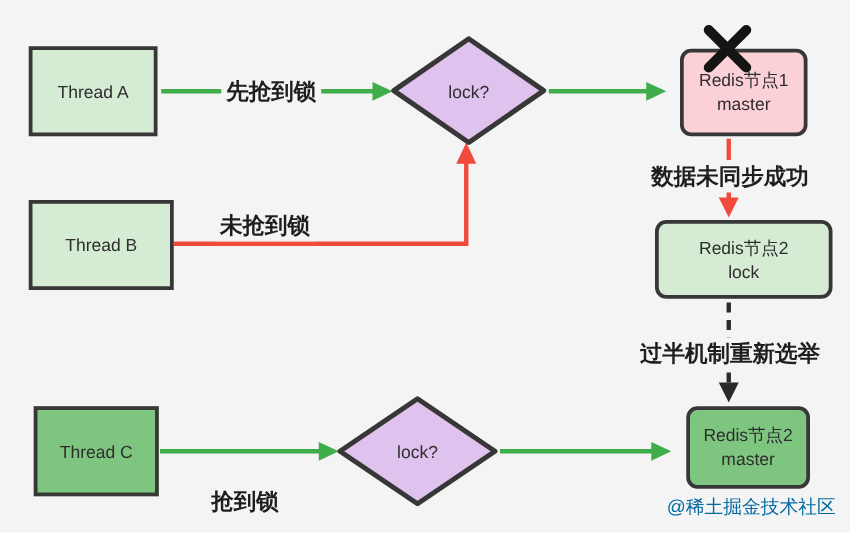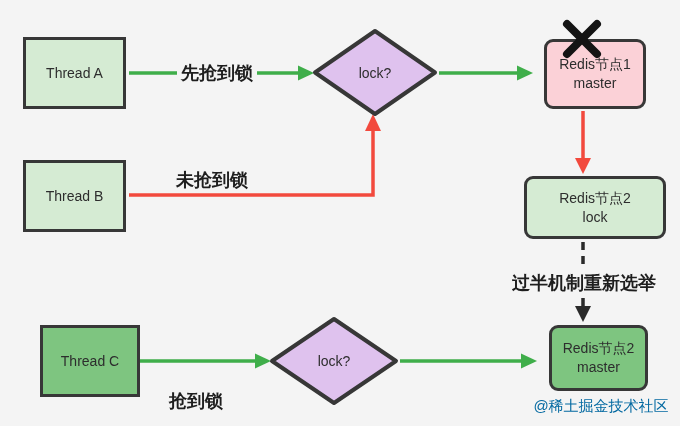--- a/index.html
+++ b/index.html
@@ -27,22 +27,22 @@
     line-height: 1.35;
     color: #2d2d2d;
     text-align: center;
     z-index: 2;
   }
   .node.rounded { border-radius: 9px; margin-left: 11px; }
   .fill-light-green  { background: #d5ebd3; text-align: right; }
   .fill-medium-green { background: #7ec580; }
   .fill-pink         { background: #fbd1d7; }
   #thread-a { left:23px;  top:37px;  width:103px; height:72px; }
-  #thread-b { left:23px;  top:160px; width:103px; height:72px; }
-  #thread-c { left:40px;  top:325px; width:100px; height:72px; }
+  #thread-b { left:23px;  top:160px; width:116px; height:72px; }
+  #thread-c { left:27px;  top:325px; width:100px; height:72px; }
   #redis-node1        { left:533px; top:39px;  width:102px; height:70px; }
   #redis-node2-slave  { left:513px; top:176px; width:142px; height:63px; }
   #redis-node2-master { left:538px; top:325px; width:99px;  height:66px; }
   .edge-label {
     position: absolute;
     transform: translate(-50%, -50%);
     background: #f4f4f4;
     padding: 1px 4px;
     font-size: 18px;
     font-weight: 600;
@@ -134,20 +134,21 @@
   <div class="node rounded fill-medium-green" id="redis-node2-master">
     <span>Redis节点2</span>
     <span>master</span>
   </div>
 
   <div class="diamond-label" style="left:375px; top:73px;">lock?</div>
   <div class="diamond-label" style="left:334px; top:361px;">lock?</div>
 
   <div class="edge-label" style="left:217px; top:73px;">先抢到锁</div>
   <div class="edge-label" style="left:212px; top:180px;">未抢到锁</div>
+  <div class="edge-label" style="left:584px; top:141px;">数据未同步成功</div>
   <div class="edge-label" style="left:584px; top:283px;text-align:center;">过半机制重新选举</div>
   <div class="edge-label" style="left:196px; top:361px;margin-top:40px;">抢到锁</div>
 
   <svg id="xmark-layer" width="680" height="426" viewBox="0 0 680 426">
     <line x1="567" y1="24" x2="597" y2="54" stroke="#141414" stroke-width="8" stroke-linecap="round"></line>
     <line x1="597" y1="24" x2="567" y2="54" stroke="#141414" stroke-width="8" stroke-linecap="round"></line>
   </svg>
 
   <div id="watermark">@稀土掘金技术社区</div>
 

